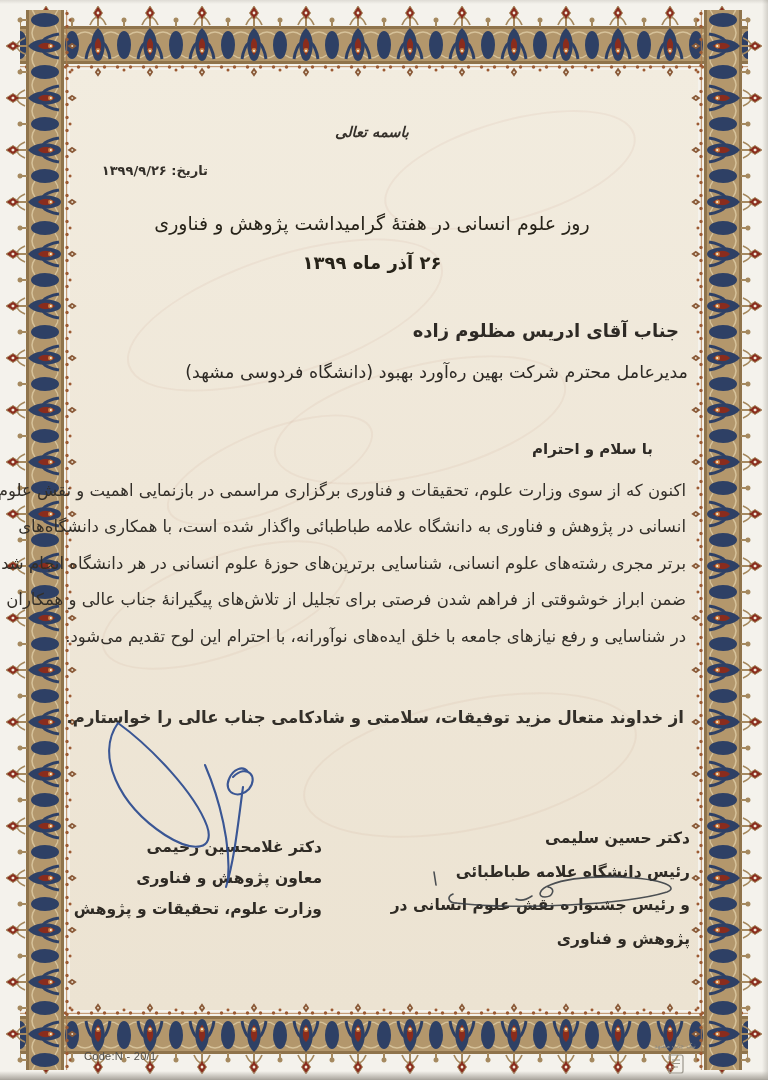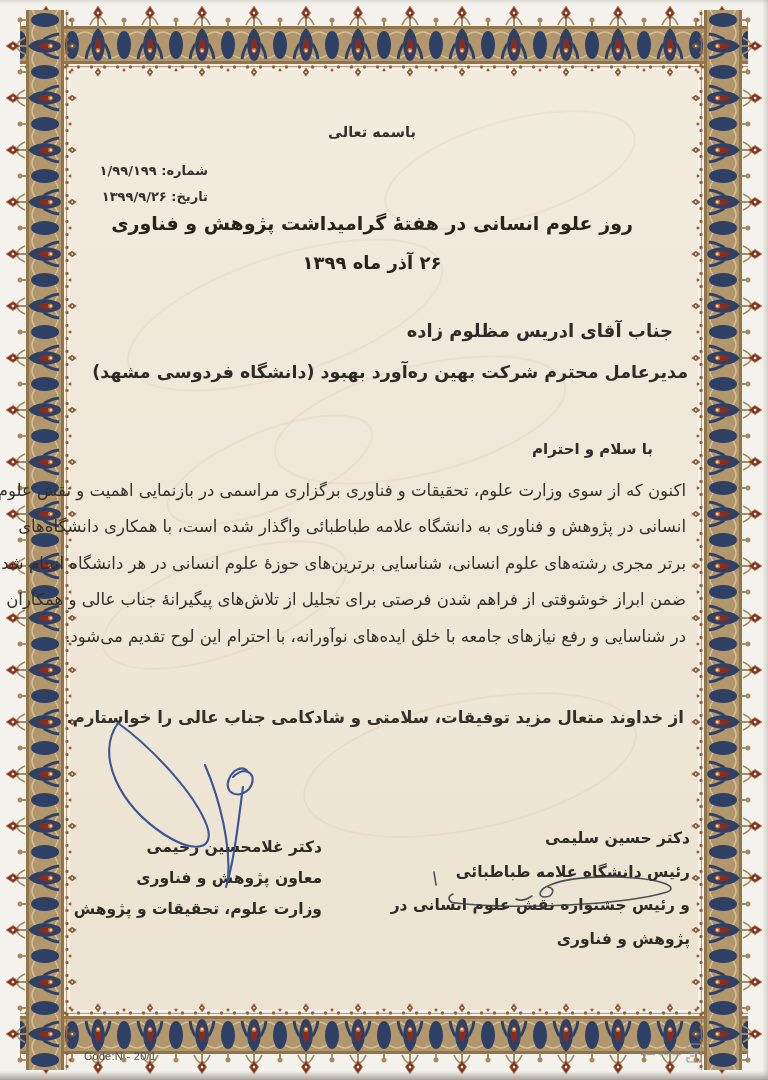--- a/index.html
+++ b/index.html
@@ -33,50 +33,50 @@
     background:linear-gradient(180deg, rgba(160,155,145,0) 0%, #b3afa7 85%, #a5a199 100%); }
   .edge-right { position:absolute; top:0; bottom:0; right:0; width:6px;
     background:linear-gradient(90deg, rgba(90,85,75,0) 0%, rgba(90,85,75,0.22) 100%); }
   .edge-top { position:absolute; left:0; right:0; top:0; height:4px;
     background:linear-gradient(180deg, rgba(120,115,105,0.18), rgba(120,115,105,0)); }
 
   .fa { direction:rtl; unicode-bidi:embed; color:#2e2a25; font-family:"DejaVu Sans", sans-serif; }
   .abs { position:absolute; }
 
   .bismillah { top:124px; left:0; width:744px; text-align:center;
-    font-size:14.5px; font-weight:bold; color:#35302a; }
+    font-size:14.5px; font-weight:bold; color:#35302a;font-style:italic; }
 
   .ref-block { left:76px; top:158px; width:132px; text-align:right;
     font-size:13px; font-weight:bold; line-height:26px; color:#34302a; }
 
   .title-line { top:212px; left:0; width:744px; text-align:center;
-    font-size:19px; font-weight:bold; color:#272319; }
+    font-size:19px; font-weight:normal; color:#272319; }
   .date-line { top:252px; left:0; width:744px; text-align:center;
     font-size:18px; font-weight:bold; color:#272319; letter-spacing:.5px; }
 
-  .recipient-name { top:320px; right:95px; font-size:18px; font-weight:bold; }
-  .recipient-role { top:362px; right:80px; font-size:17.5px; font-weight:bold; }
+  .recipient-name { top:320px; right:89px; font-size:18px; font-weight:bold; }
+  .recipient-role { top:362px; right:80px; font-size:17.5px; font-weight:normal; }
   .salutation     { top:440px; right:115px; font-size:15px; font-weight:bold; }
 
   .body-block { top:473px; left:84px; width:602px; }
   .body-line { direction:rtl; text-align:justify; text-align-last:justify;
     font-size:16.5px; color:#332f29; height:36.4px; line-height:36.4px;
     white-space:nowrap; overflow:visible; }
   .closing { top:708px; right:84px; font-size:16.5px; color:#332f29;font-weight:bold; }
 
   .sig-col { text-align:right; font-weight:bold; color:#2f2b25;margin-top:44px; }
   .sig-right-block { top:778px; left:380px; width:310px; font-size:15.5px; line-height:33.5px; }
   .sig-left-block  { top:788px; left:50px;  width:272px; font-size:15.5px; line-height:31px; }
 
   .sig-svg { position:absolute; pointer-events:none; }
 
   .print-code { left:84px; top:1050px; font-family:"Liberation Sans", sans-serif;
     font-size:11px; font-weight:normal; color:#504e49; letter-spacing:.3px; }
 
-  .printer-mark { top:1042px; left:640px; width:70px; display:flex; align-items:center; gap:3px; }
+  .printer-mark { top:1042px; left:640px; width:70px; display:flex; align-items:center; gap:3px;flex-direction:column; }
   .printer-mark .txt { font-size:6.5px; color:#8b8880; direction:rtl; white-space:nowrap; }
 </style>
 </head>
 <body>
 
 <div class="page">
 
   <div class="paper-inner"></div>
 
   <div class="wm wm1"></div>
@@ -148,24 +148,20 @@
 
     <g transform="translate(768,0) rotate(90)">
       <rect x="10" y="4" width="1060" height="74" fill="url(#pt)"></rect>
     </g>
   </svg>
 
   <div class="abs fa bismillah">باسمه تعالی</div>
 
   <div class="abs fa ref-block">
     <div>
-      <span>شماره:</span>
-      <span>۱/۹۹/۱۹۹</span>
-    </div>
-    <div>
       <span>تاریخ:</span>
       <span>۱۳۹۹/۹/۲۶</span>
     </div>
   </div>
 
   <div class="abs fa title-line">روز علوم انسانی در هفتهٔ گرامیداشت پژوهش و فناوری</div>
   <div class="abs fa date-line">۲۶ آذر ماه ۱۳۹۹</div>
 
   <div class="abs fa recipient-name">جناب آقای ادریس مظلوم زاده</div>
   <div class="abs fa recipient-role">مدیرعامل محترم شرکت بهین ره‌آورد بهبود (دانشگاه فردوسی مشهد)</div>

